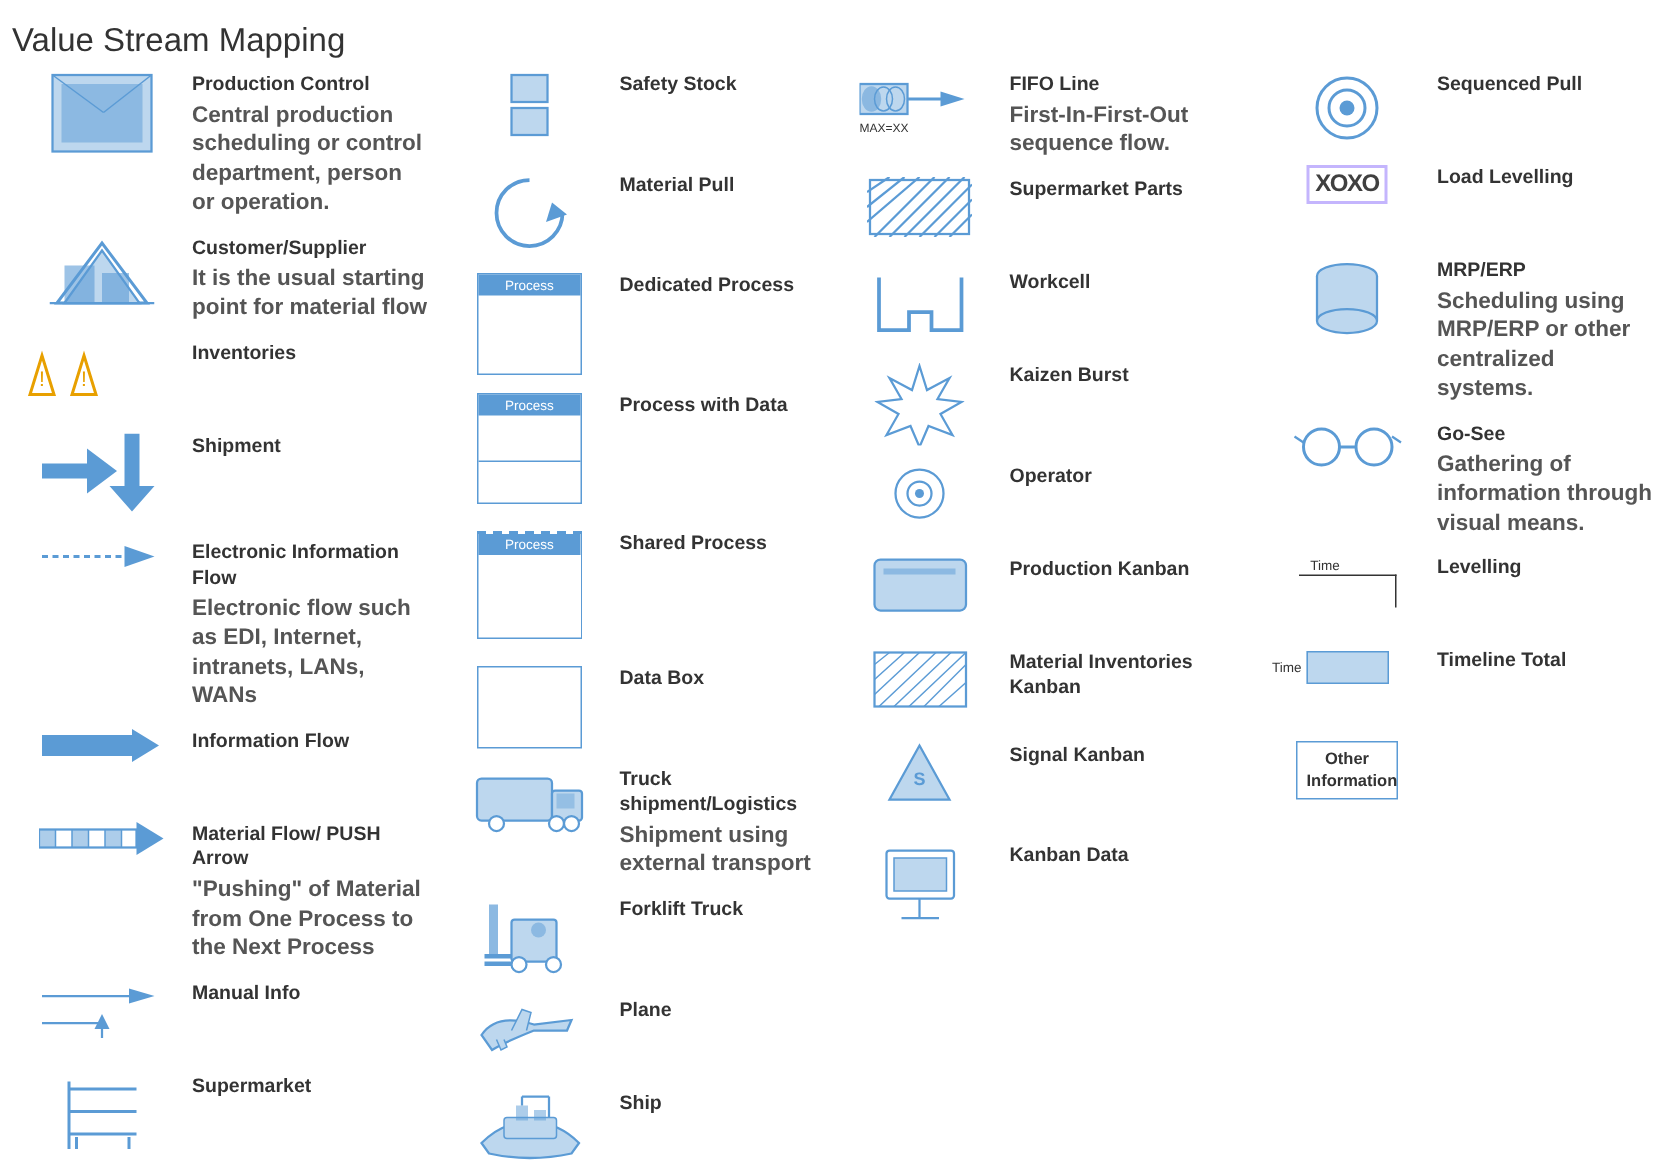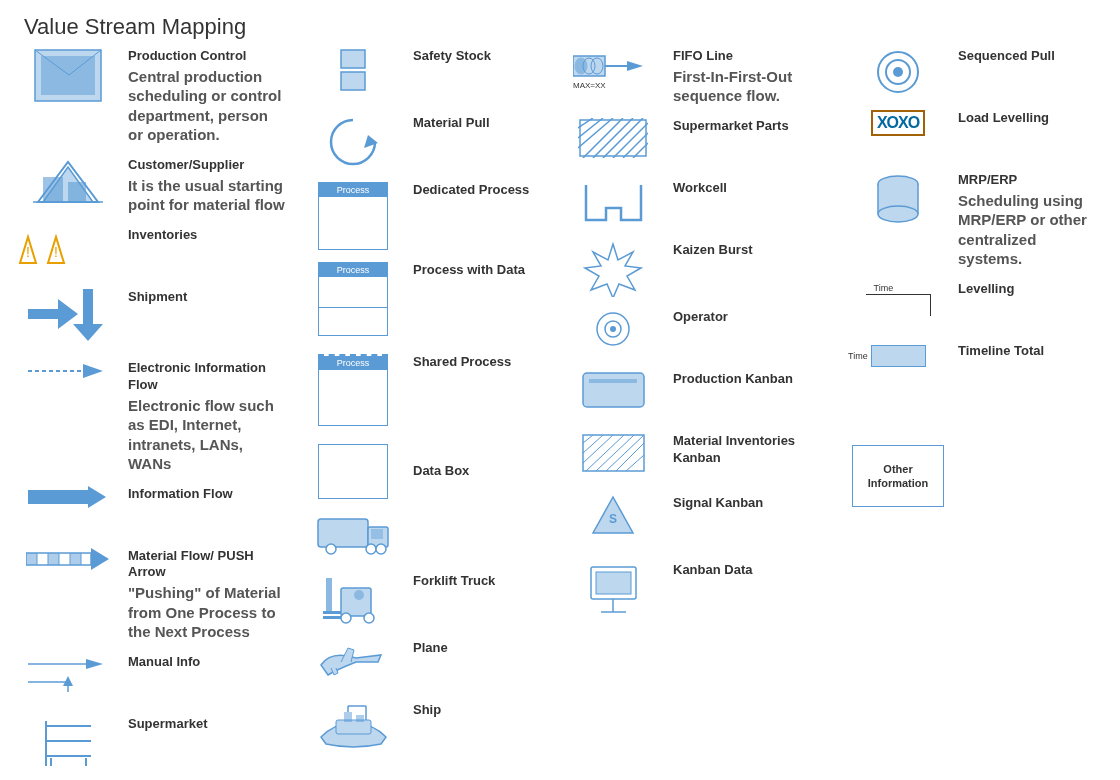--- a/index.html
+++ b/index.html
@@ -7,21 +7,21 @@
       font-family: Arial, sans-serif;
       background: #fff;
       width: 1120px;
       min-height: 780px;
       overflow-x: hidden;
     }
     .page-title {
       font-size: 22px;
       font-weight: 300;
       color: #333;
-      padding: 14px 20px 8px 24px;
+      padding: 14px 20px 8px 8px;
     }
     .main-content {
       display: flex;
       padding: 0 10px;
     }
     .column {
       flex: 1;
       padding: 0 8px;
     }
     .item {
@@ -50,24 +50,24 @@
     .item-desc {
       font-size: 15px;
       color: #555;
       line-height: 1.3;
       margin-top: 2px;
       font-weight: bold;
     }
     
     svg { display: block; }
     .xoxo-box {
-      border: 2px solid #a16207;
+      border: 2px solid #c4b5fd;
       font-size: 16px;
       font-weight: bold;
-      color: #0369a1;
+      color: #404040;
       padding: 2px 4px;
       letter-spacing: -1px;
     }
     .process-box {
       border: 1.5px solid #5b9bd5;
       background: #fff;
       width: 70px;
     }
     .process-header {
       background: #5b9bd5;
@@ -77,25 +77,24 @@
       padding: 2px 0;
     }
     .process-body {
       height: 52px;
     }
     .other-info-box {
       border: 1.5px solid #5b9bd5;
       font-size: 11px;
       font-weight: 600;
       color: #333;
-      padding: 16px 6px;
+      padding: 4px 6px;
       text-align: center;
       line-height: 1.3;
-      width: 92px;
-      margin-top: 40px;
+      width: 68px;
     }
   </style>
 </head>
 <body>
 
 <div class="page-title">Value Stream Mapping</div>
 
 <div class="main-content">
 
   <div class="column" style="max-width:295px;">
@@ -320,39 +319,43 @@
         <div style="border:1.5px solid #5b9bd5; width:70px; border-top: 2px dashed #5b9bd5;">
           <div style="background:#5b9bd5;color:#fff;font-size:9px;text-align:center;padding:2px 0;">Process</div>
           <div style="height:55px;"></div>
         </div>
       </div>
       <div class="text-area">
         <div class="item-title">Shared Process</div>
       </div>
     </div>
 
-    <div class="item" style="align-items:center;">
+    <div class="item" style="align-items:flex-start;">
       <div class="icon-area" style="align-items:flex-start;">
         <div style="border:1.5px solid #5b9bd5; width:70px; height:55px;"></div>
       </div>
       <div class="text-area">
         <div class="item-title">Data Box</div>
       </div>
     </div>
 
     <div class="item">
       <div class="icon-area">
         <svg width="75" height="45" viewBox="0 0 75 45">
           <rect x="2" y="8" width="50" height="28" rx="3" fill="#bdd7ee" stroke="#5b9bd5" stroke-width="1.5"></rect>
           <rect x="52" y="16" width="20" height="20" rx="2" fill="#bdd7ee" stroke="#5b9bd5" stroke-width="1.5"></rect>
           <rect x="55" y="18" width="12" height="10" fill="#5b9bd5" opacity="0.4"></rect>
           <circle cx="15" cy="38" r="5" fill="#fff" stroke="#5b9bd5" stroke-width="1.5"></circle>
           <circle cx="55" cy="38" r="5" fill="#fff" stroke="#5b9bd5" stroke-width="1.5"></circle>
           <circle cx="65" cy="38" r="5" fill="#fff" stroke="#5b9bd5" stroke-width="1.5"></circle>
         </svg>
+      </div>
+      <div class="text-area">
+        <div class="item-title">Truck shipment/Logistics</div>
+        <div class="item-desc">Shipment using external transport</div>
       </div>
     </div>
 
     <div class="item">
       <div class="icon-area">
         <svg width="65" height="55" viewBox="0 0 65 55">
 
           <rect x="20" y="15" width="30" height="28" rx="2" fill="#bdd7ee" stroke="#5b9bd5" stroke-width="1.5"></rect>
 
           <rect x="5" y="5" width="6" height="35" fill="#5b9bd5" opacity="0.7"></rect>
@@ -583,20 +586,36 @@
           <line x1="47" y1="12" x2="47" y2="42" stroke="#5b9bd5" stroke-width="1.5"></line>
           <ellipse cx="27" cy="42" rx="20" ry="8" fill="#bdd7ee" stroke="#5b9bd5" stroke-width="1.5"></ellipse>
         </svg>
       </div>
       <div class="text-area">
         <div class="item-title">MRP/ERP</div>
         <div class="item-desc">Scheduling using MRP/ERP or other centralized systems.</div>
       </div>
     </div>
 
+    <div class="item">
+      <div class="icon-area">
+        <svg width="75" height="35" viewBox="0 0 75 35">
+
+          <circle cx="20" cy="17" r="12" fill="none" stroke="#5b9bd5" stroke-width="2"></circle>
+          <circle cx="55" cy="17" r="12" fill="none" stroke="#5b9bd5" stroke-width="2"></circle>
+          <line x1="32" y1="17" x2="43" y2="17" stroke="#5b9bd5" stroke-width="2"></line>
+          <line x1="2" y1="10" x2="8" y2="14" stroke="#5b9bd5" stroke-width="1.5"></line>
+          <line x1="67" y1="10" x2="73" y2="14" stroke="#5b9bd5" stroke-width="1.5"></line>
+        </svg>
+      </div>
+      <div class="text-area">
+        <div class="item-title">Go-See</div>
+        <div class="item-desc">Gathering of information through visual means.</div>
+      </div>
+    </div>
 
     <div class="item">
       <div class="icon-area">
         <div style="display:flex;flex-direction:column;align-items:flex-start;padding-top:2px;">
           <div style="font-size:9px;color:#333;margin-bottom:1px;margin-left:8px;">Time</div>
           <div style="border-top:1.5px solid #333;border-right:1.5px solid #333;width:65px;height:22px;"></div>
         </div>
       </div>
       <div class="text-area">
         <div class="item-title">Levelling</div>

